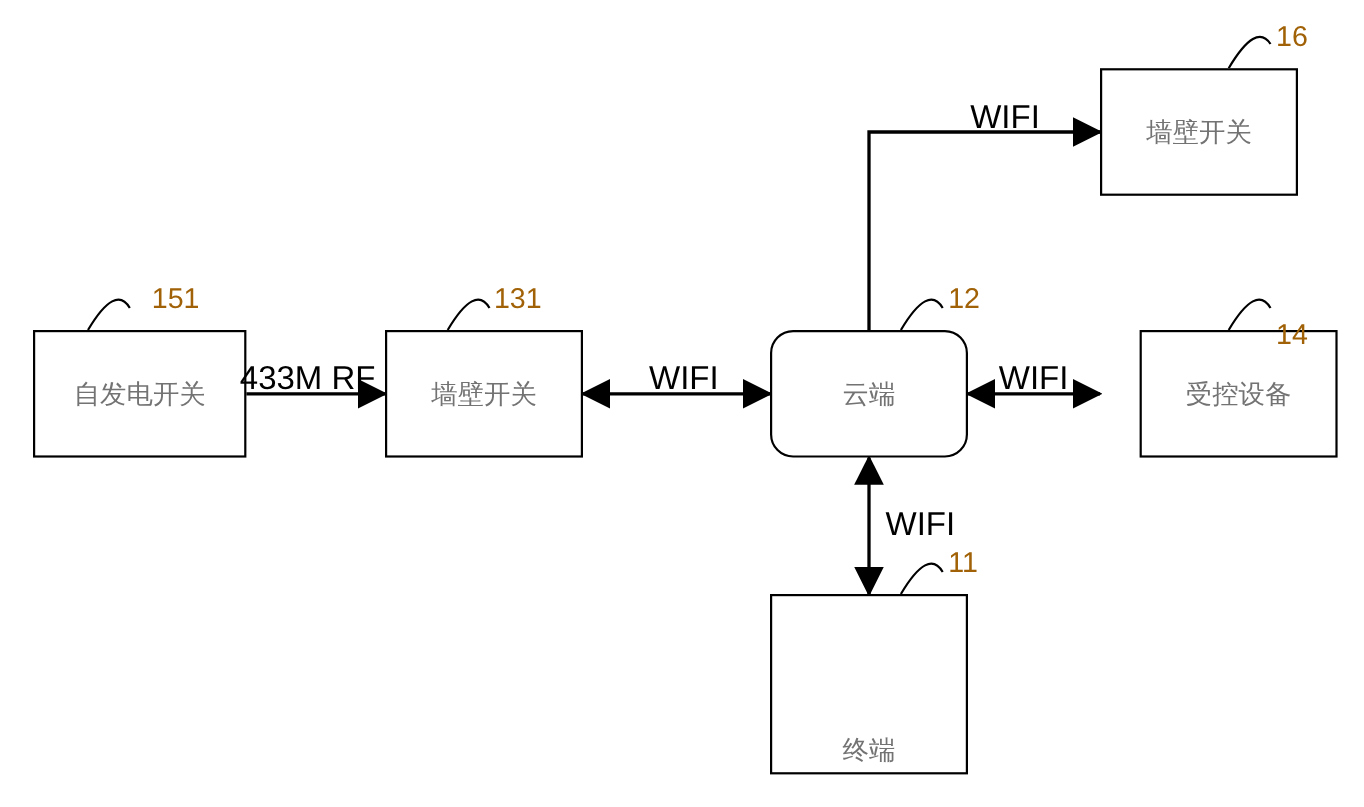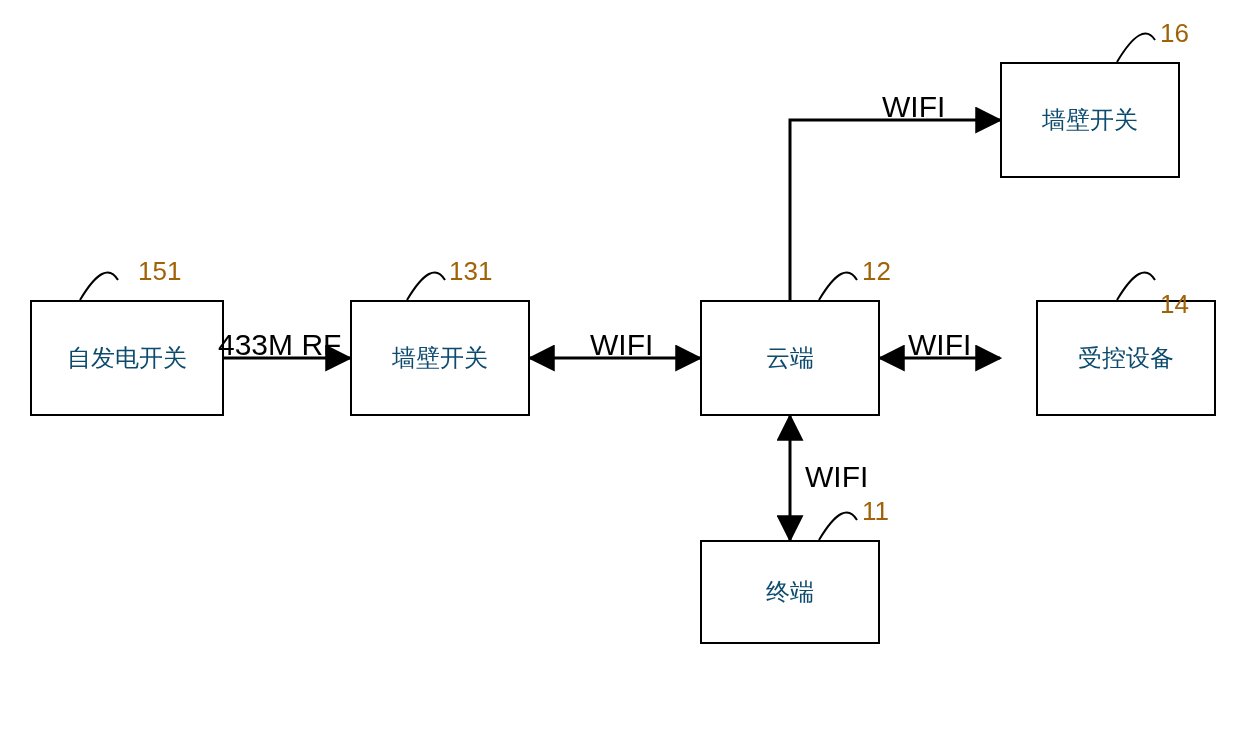--- a/index.html
+++ b/index.html
@@ -17,21 +17,21 @@
   }
   .box {
     position: absolute;
     border: 2px solid #000;
     background: #fff;
     box-sizing: border-box;
     display: flex;
     align-items: center;
     justify-content: center;
     font-size: 24px;
-    color: #0c4a6e;
+    color: #737373;
     text-align: center;
     padding: 4px;
   }
   .ref {
     position: absolute;
     font-size: 26px;
     color: #a16207;
   }
   .edge-label {
     position: absolute;
@@ -82,30 +82,30 @@
 
     <line x1="790" y1="416" x2="790" y2="540" stroke="#000" stroke-width="3" marker-start="url(#arrow)" marker-end="url(#arrow)"></line>
   </svg>
 
   <div class="box" style="left:30px;  top:300px; width:194px; height:116px;">
     <span>自发电开关</span>
   </div>
   <div class="box" style="left:350px; top:300px; width:180px; height:116px;">
     <span>墙壁开关</span>
   </div>
-  <div class="box" style="left:700px; top:300px; width:180px; height:116px;">
+  <div class="box" style="left:700px; top:300px; width:180px; height:116px;border-radius:21px;">
     <span>云端</span>
   </div>
   <div class="box" style="left:1036px; top:300px; width:180px; height:116px;">
     <span>受控设备</span>
   </div>
   <div class="box" style="left:1000px; top:62px; width:180px; height:116px;">
     <span>墙壁开关</span>
   </div>
-  <div class="box" style="left:700px; top:540px; width:180px; height:104px;">
+  <div class="box" style="left:700px; top:540px; width:180px; height:164px;align-items:flex-end;">
     <span>终端</span>
   </div>
 
   <div class="ref" style="left:138px; top:256px;text-align:right;">151</div>
   <div class="ref" style="left:449px; top:256px;">131</div>
   <div class="ref" style="left:862px; top:256px;">12</div>
   <div class="ref" style="left:1160px; top:256px;margin-top:33px;">14</div>
   <div class="ref" style="left:1160px; top:18px;">16</div>
   <div class="ref" style="left:862px; top:496px;">11</div>
 

